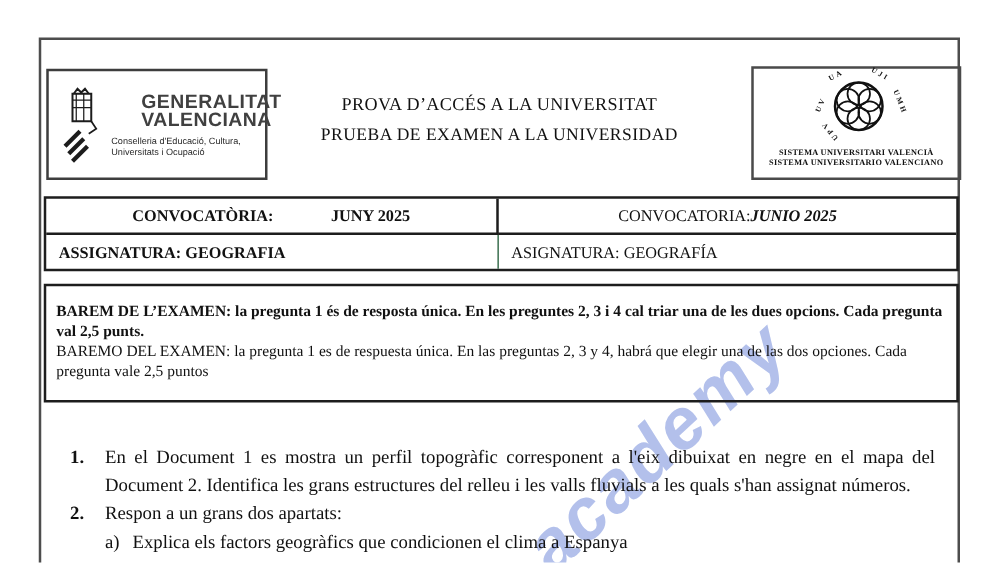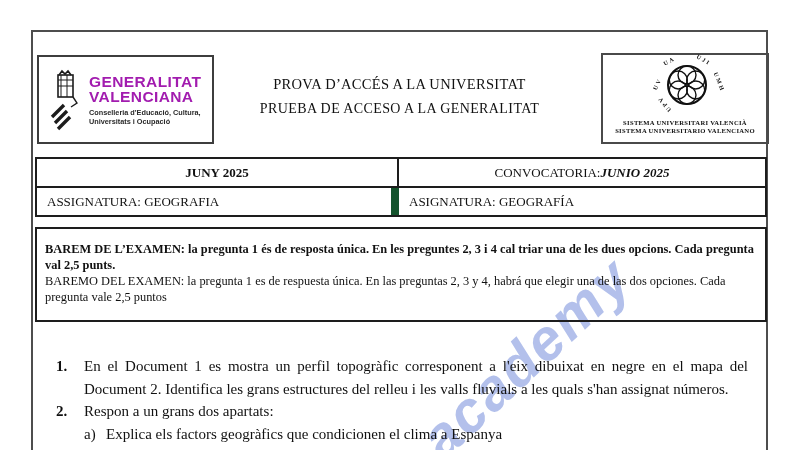--- a/index.html
+++ b/index.html
@@ -19,22 +19,22 @@
                font-size:58px; letter-spacing:2px; color:#a6b6e8; opacity:.85; }
 
   .layer { position:absolute; inset:0; z-index:2; }
 
   
   .logo-left { position:absolute; left:37px; top:55px; width:177px; height:89px;
                border:2px solid #3d3d3d; display:flex; align-items:center; padding:6px 6px 6px 10px;
                font-family:"Liberation Sans", sans-serif; background:transparent; }
   .gva-emblem { flex:0 0 34px; height:66px; }
   .gva-text { margin-left:6px; }
-  .gva-name { font-weight:bold; font-size:15.5px; line-height:15px; letter-spacing:.4px; color:#a21caf; }
-  .gva-dept { margin-top:4px; font-size:7.3px; line-height:9px; color:#2a2a2a;font-weight:bold; }
+  .gva-name { font-weight:bold; font-size:15.5px; line-height:15px; letter-spacing:.4px; color:#404040;margin-left:24px; }
+  .gva-dept { margin-top:4px; font-size:7.3px; line-height:9px; color:#2a2a2a; }
 
   
   .title-wrap { position:absolute; left:31px; top:76px; width:737px; text-align:center; }
   .title-va { font-size:14.5px; font-weight:normal; letter-spacing:.3px; }
   .title-es { margin-top:8px; font-size:14px; letter-spacing:.4px; }
 
   
   .logo-right { position:absolute; left:601px; top:53px; width:168px; height:91px;
                 border:2px solid #4a4a4a; background:transparent; }
   .rosette { position:absolute; left:62px; top:8px; width:44px; height:44px; }
@@ -49,21 +49,21 @@
                   font-weight:bold; font-size:6.6px; line-height:8.6px; letter-spacing:.3px; }
 
   
   .conv-table { position:absolute; left:35px; top:157px; width:732px; border:2px solid #1d1d1d;
                 display:grid; grid-template-columns:362px 1fr; grid-template-rows:29px 27px;
                 font-size:13px; }
   .conv-cell { display:flex; align-items:center; padding:0 10px; white-space:nowrap; }
   .cell-r1l { border-right:2px solid #1d1d1d; border-bottom:2px solid #1d1d1d;
               justify-content:center; gap:46px; font-weight:bold; }
   .cell-r1r { border-bottom:2px solid #1d1d1d; justify-content:center; }
-  .cell-r2l { border-right:8px solid #14532d; font-weight:normal; }
+  .cell-r2l { border-right:1px solid #14532d; font-weight:bold; }
   .bold-val { font-weight:bold;font-style:italic; }
 
   
   .barem-box { position:absolute; left:35px; top:227px; width:732px; height:95px;
                border:2px solid #1d1d1d; padding:12px 8px; font-size:12.4px; line-height:16px; }
   .barem-va { font-weight:bold; }
   .barem-es { }
 
   
   .questions { position:absolute; left:56px; top:355px; width:692px;
@@ -98,21 +98,21 @@
       <div class="gva-name">VALENCIANA</div>
       <div class="gva-dept">
         <div>Conselleria d'Educació, Cultura,</div>
         <div>Universitats i Ocupació</div>
       </div>
     </div>
   </div>
 
   <div class="title-wrap">
     <div class="title-va">PROVA D’ACCÉS A LA UNIVERSITAT</div>
-    <div class="title-es">PRUEBA DE ACCESO A LA GENERALITAT</div>
+    <div class="title-es">PRUEBA DE EXAMEN A LA UNIVERSIDAD</div>
   </div>
 
   <div class="logo-right">
     <svg class="rosette" viewBox="0 0 44 44" fill="none" stroke="#111">
       <circle cx="22" cy="22" r="19" stroke-width="2"></circle>
       <circle cx="22" cy="12" r="9" stroke-width="1.4"></circle>
       <circle cx="30.7" cy="17" r="9" stroke-width="1.4"></circle>
       <circle cx="30.7" cy="27" r="9" stroke-width="1.4"></circle>
       <circle cx="22" cy="32" r="9" stroke-width="1.4"></circle>
       <circle cx="13.3" cy="27" r="9" stroke-width="1.4"></circle>
@@ -124,20 +124,21 @@
     <span class="uni-letter u-umh">UMH</span>
     <span class="uni-letter u-upv">UPV</span>
     <div class="suv-captions">
       <div>SISTEMA UNIVERSITARI VALENCIÀ</div>
       <div>SISTEMA UNIVERSITARIO VALENCIANO</div>
     </div>
   </div>
 
   <div class="conv-table">
     <div class="conv-cell cell-r1l">
+      <span>CONVOCATÒRIA:</span>
       <span>JUNY  2025</span>
     </div>
     <div class="conv-cell cell-r1r">
       <span>CONVOCATORIA:</span>
       <span class="bold-val">JUNIO   2025</span>
     </div>
     <div class="conv-cell cell-r2l">
       <span>ASSIGNATURA: GEOGRAFIA</span>
     </div>
     <div class="conv-cell">

